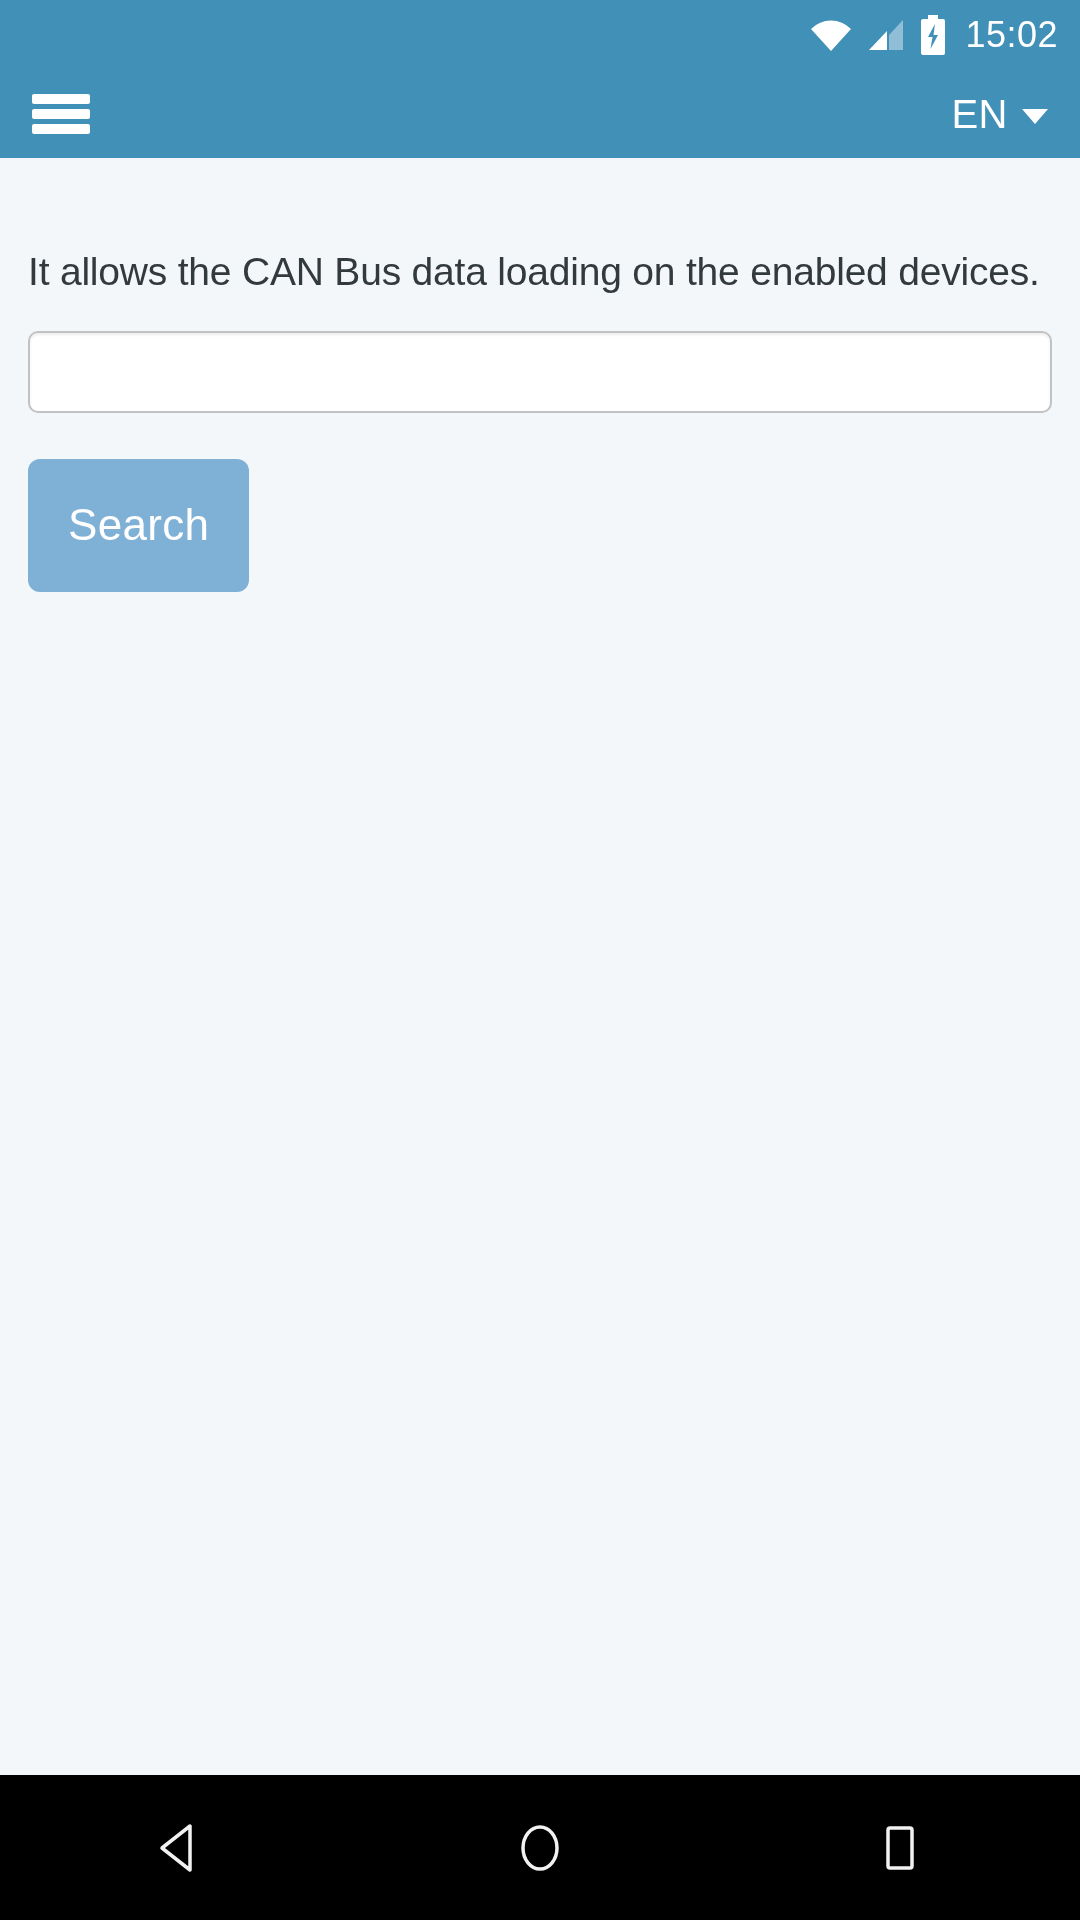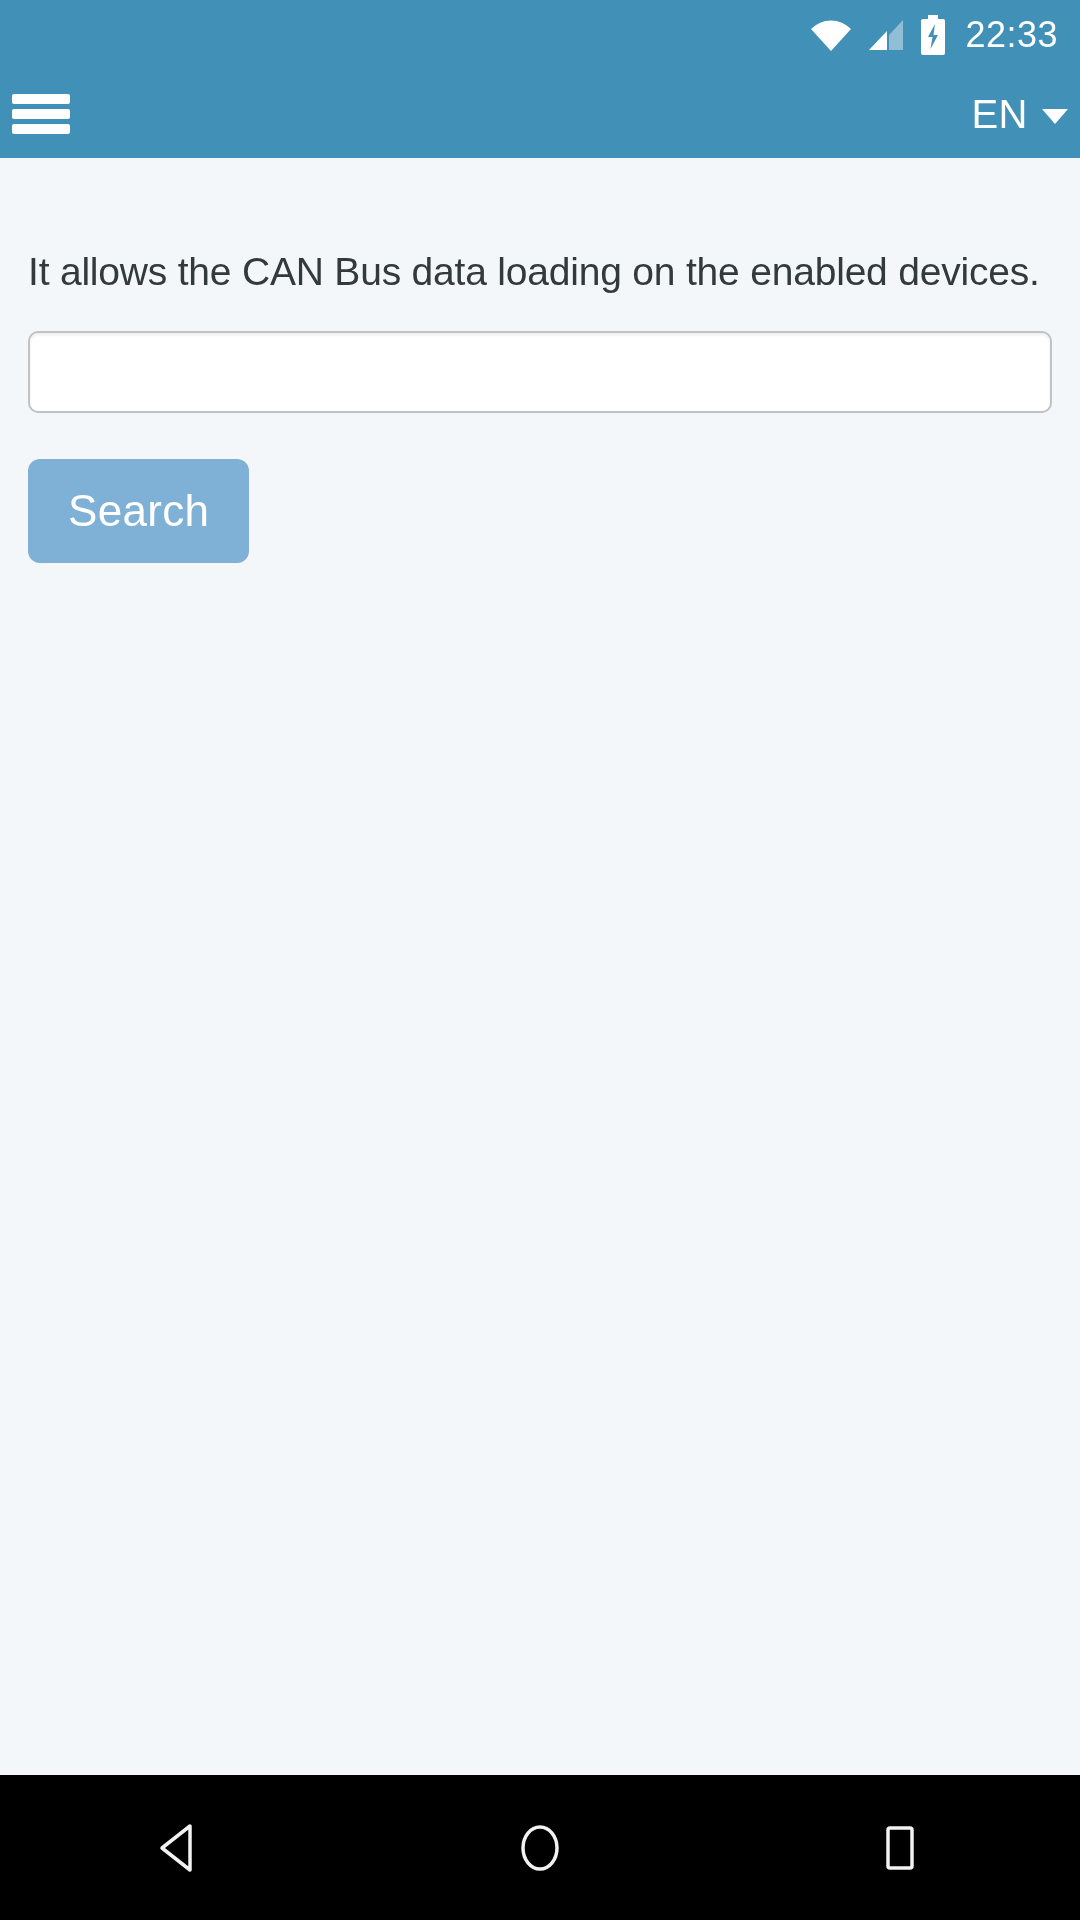--- a/index.html
+++ b/index.html
@@ -24,21 +24,21 @@
   .status-time {
     color:#FFFFFF; font-size:36px; font-weight:500;
     letter-spacing:0.5px; margin-left:4px;
   }
 
   
   .app-header {
     position:absolute; top:70px; left:0; width:1080px; height:88px;
     background:#4090B8;
     display:flex; align-items:center; justify-content:space-between;
-    padding:0 12px;
+    padding:0 32px;
   }
   .hamburger {
     width:58px; height:44px;
     display:flex; flex-direction:column; justify-content:space-between;
     padding:2px 0; cursor:pointer;
   }
   .hamburger span {
     display:block; width:100%; height:10px;
     background:#FFFFFF; border-radius:2px;
   }
@@ -81,21 +81,21 @@
     border:2px solid #C2C2C2;
     border-radius:10px;
     padding:0 20px;
     font-size:36px; color:#333A3E;
     font-family:"Liberation Sans", sans-serif;
     box-shadow: inset 0 2px 3px rgba(0,0,0,0.07);
     outline:none;
   }
   .search-button {
     display:block; margin-top:46px;
-    padding:0 40px; height:104px; min-width:218px;
+    padding:0 40px; height:133px; min-width:218px;
     background:#7FB0D6; border:none; border-radius:12px;
     color:#FFFFFF; font-size:44px; font-weight:400;
     font-family:"Liberation Sans", sans-serif;
     letter-spacing:0.3px; cursor:pointer;
   }
 
   
   .nav-bar {
     position:absolute; bottom:0; left:0; width:1080px; height:145px;
     background:#000000;
@@ -125,21 +125,21 @@
         <path d="M22 32 L36 32 L36 2 L22 17 Z" fill="#FFFFFF" opacity="0.42"></path>
       </svg>
     </span>
     <span class="status-icon battery-ico">
       <svg viewBox="0 0 28 40" width="28" height="40">
         <rect x="9" y="0" width="10" height="4" fill="#FFFFFF"></rect>
         <rect x="2" y="4" width="24" height="36" rx="2" fill="#FFFFFF"></rect>
         <path d="M16 9 L9 22 L13.5 22 L11.5 34 L19 20 L14.5 20 Z" fill="#4090B8"></path>
       </svg>
     </span>
-    <span class="status-time">22:33</span>
+    <span class="status-time">15:02</span>
   </div>
 
   <div class="app-header">
     <div class="hamburger">
       <span></span>
       <span></span>
       <span></span>
     </div>
     <div class="lang-select">
       <span class="lang-label">EN</span>

